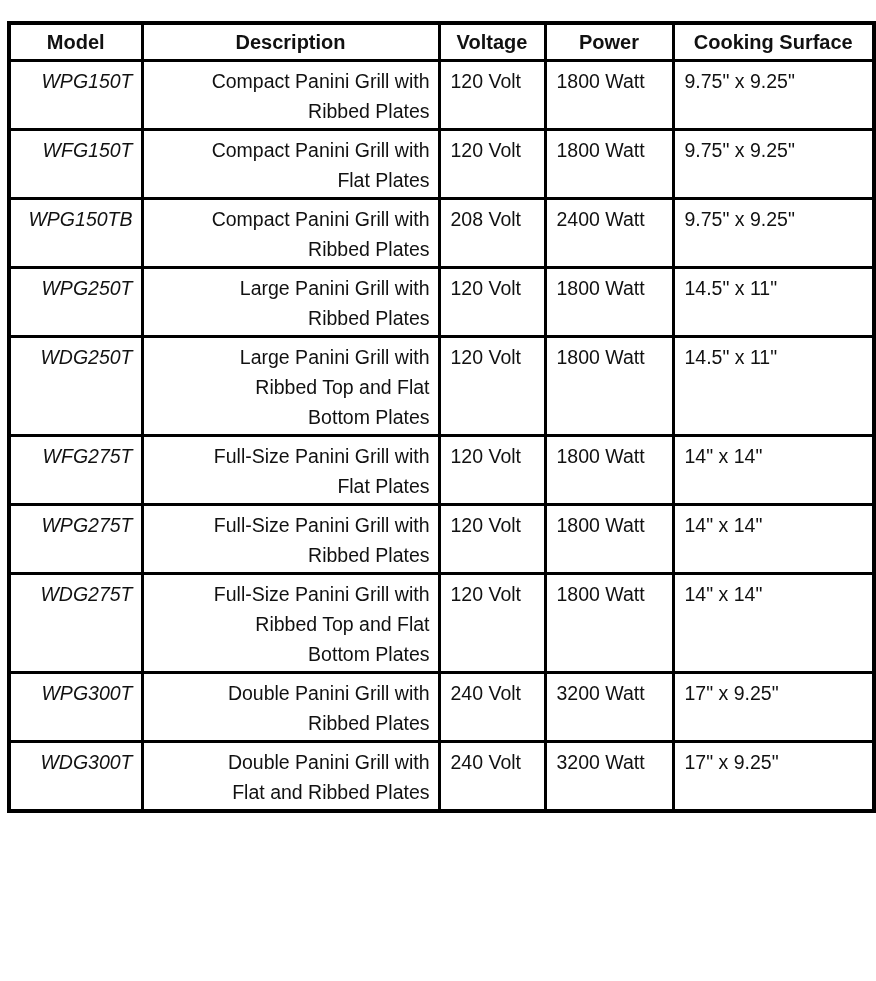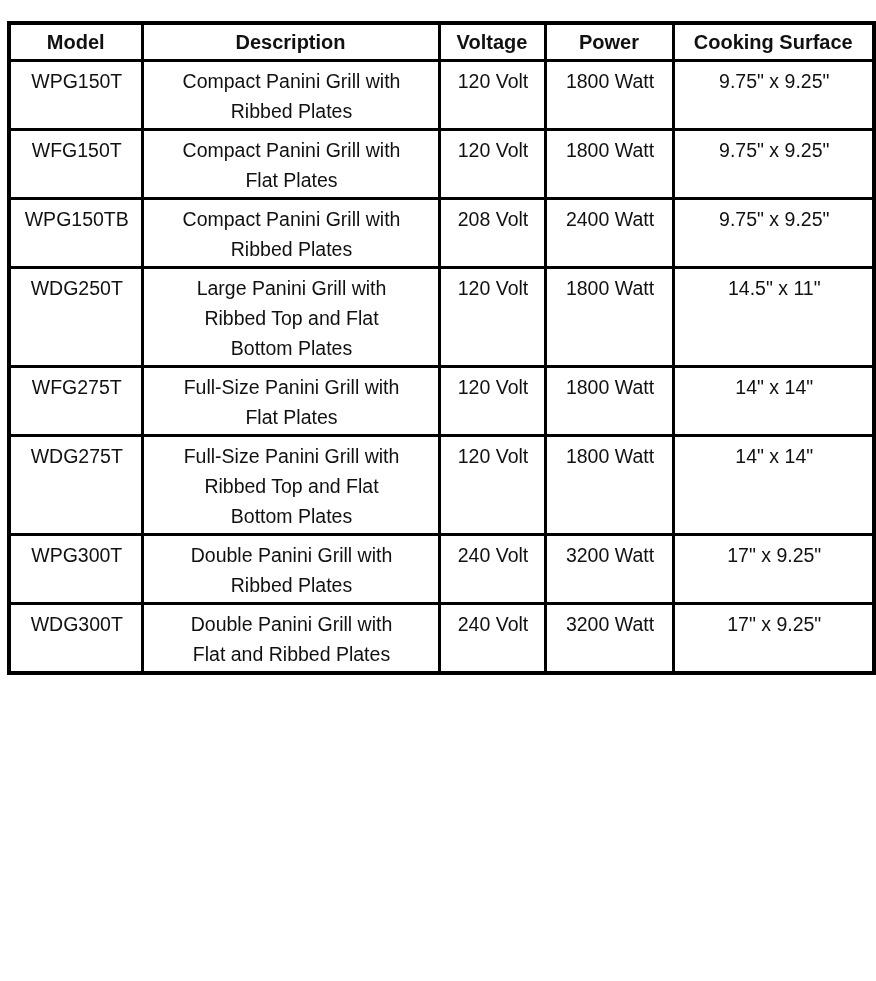--- a/index.html
+++ b/index.html
@@ -36,33 +36,34 @@
     font-weight: bold;
     font-size: 20px;
     text-align: center;
     padding: 2px 4px 2px 4px;
     line-height: 30px;
   }
   table.spec-table td {
     padding: 4px 8px 2px 10px;
   }
   td.col-model {
-    text-align: center;
+    text-align: right;
     white-space: nowrap;
     padding-left: 10px;
+    font-style: italic;
   }
   td.col-description {
-    text-align: center;
+    text-align: right;
     white-space: pre-line;
     padding-left: 12px;
   }
   td.col-voltage,
   td.col-power,
   td.col-surface {
-    text-align: center;
+    text-align: left;
     white-space: nowrap;
     padding-left: 2px;
     padding-right: 2px;
   }
 </style>
 </head>
 <body>
 
 <div class="page">
   <table class="spec-table">
@@ -103,20 +104,28 @@
 
   <tr>
     <td class="col-model">WPG150TB</td>
     <td class="col-description">Compact Panini Grill with
 Ribbed Plates</td>
     <td class="col-voltage">208 Volt</td>
     <td class="col-power">2400 Watt</td>
     <td class="col-surface">9.75" x 9.25"</td>
   </tr>
 
+  <tr>
+    <td class="col-model">WPG250T</td>
+    <td class="col-description">Large Panini Grill with
+Ribbed Plates</td>
+    <td class="col-voltage">120 Volt</td>
+    <td class="col-power">1800 Watt</td>
+    <td class="col-surface">14.5" x 11"</td>
+  </tr>
 
 
 
   <tr>
     <td class="col-model">WDG250T</td>
     <td class="col-description">Large Panini Grill with
 Ribbed Top and Flat
 Bottom Plates</td>
     <td class="col-voltage">120 Volt</td>
     <td class="col-power">1800 Watt</td>
@@ -125,20 +134,28 @@
 
   <tr>
     <td class="col-model">WFG275T</td>
     <td class="col-description">Full-Size Panini Grill with
 Flat Plates</td>
     <td class="col-voltage">120 Volt</td>
     <td class="col-power">1800 Watt</td>
     <td class="col-surface">14" x 14"</td>
   </tr>
 
+  <tr>
+    <td class="col-model">WPG275T</td>
+    <td class="col-description">Full-Size Panini Grill with
+Ribbed Plates</td>
+    <td class="col-voltage">120 Volt</td>
+    <td class="col-power">1800 Watt</td>
+    <td class="col-surface">14" x 14"</td>
+  </tr>
 
   <tr>
     <td class="col-model">WDG275T</td>
     <td class="col-description">Full-Size Panini Grill with
 Ribbed Top and Flat
 Bottom Plates</td>
     <td class="col-voltage">120 Volt</td>
     <td class="col-power">1800 Watt</td>
     <td class="col-surface">14" x 14"</td>
   </tr>

